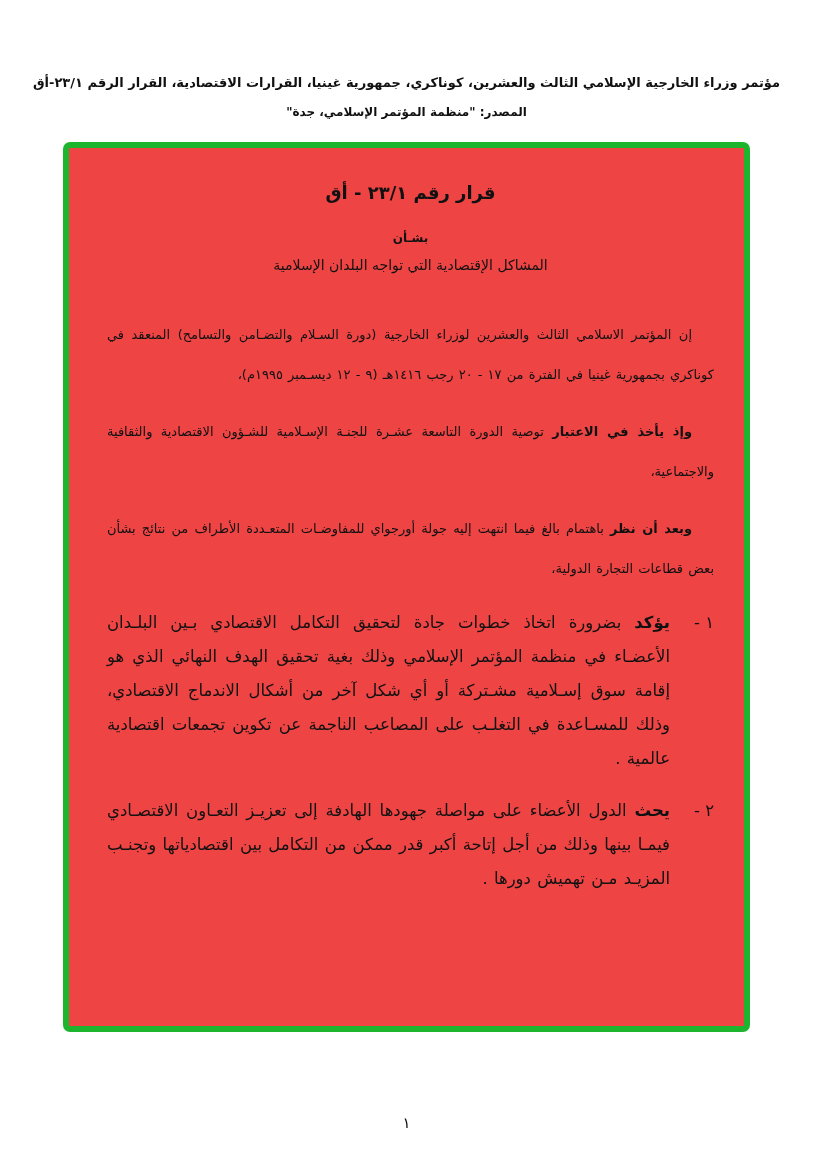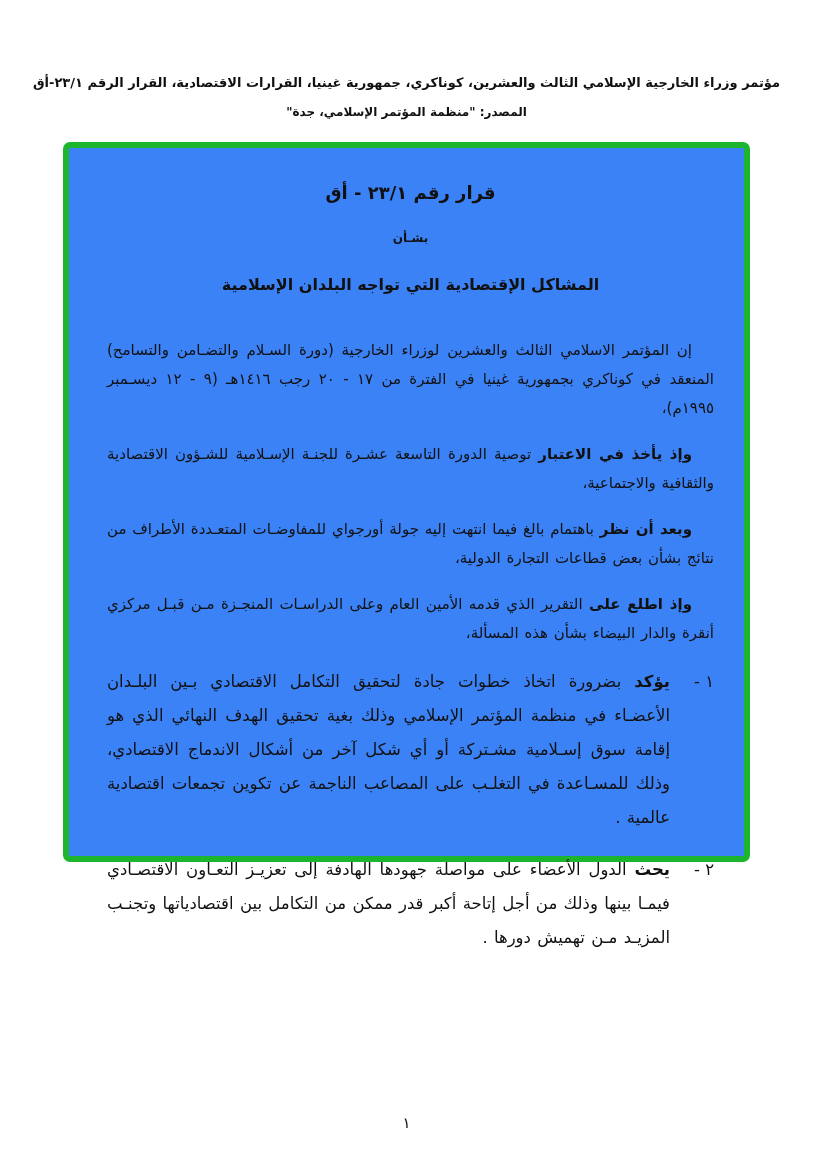--- a/index.html
+++ b/index.html
@@ -28,41 +28,41 @@
     font-size:12px;
     font-weight:bold;
     margin-top:12px;
     line-height:16px;
   }
 
   
   .doc-frame {
     position:absolute;
     left:63px; top:142px;
-    width:687px; height:720px;
+    width:687px; height:890px;
     border:6px solid #1db42e;
     border-radius:7px;
-    background:#3b82f6;
+    background:#ef4444;
   }
   .doc-content {
     direction:rtl;
     padding:28px 30px 0 38px;
   }
 
   
   .title-block { text-align:center; margin-top:6px; }
   .title-line1 { font-size:18px; font-weight:bold; }
   .title-line2 { font-size:12px; font-weight:bold; margin-top:28px; }
-  .title-line3 { font-size:16px; font-weight:bold; margin-top:30px; }
+  .title-line3 { font-size:14px; font-weight:normal; margin-top:12px; }
 
   
   .body-text { margin-top:42px; }
   .para {
-    font-size:15px;
-    line-height:29px;
+    font-size:13px;
+    line-height:40px;
     text-align:justify;
     text-indent:22px;
     margin-bottom:17px;
     word-spacing:1px;
   }
   .para .lead { font-weight:bold; }
 
   
   .item {
     display:flex;
@@ -119,23 +119,20 @@
 
 
       <p class="para">
         <span class="lead">وإذ يأخذ في الاعتبار</span><span> توصية الدورة التاسعة عشـرة  للجنـة الإسـلامية للشـؤون الاقتصادية والثقافية والاجتماعية،</span>
       </p>
 
       <p class="para">
         <span class="lead">وبعد أن نظر</span><span> باهتمام بالغ فيما انتهت إليه جولة أورجواي  للمفاوضـات المتعـددة الأطراف من نتائج بشأن بعض قطاعات التجارة الدولية،</span>
       </p>
 
-      <p class="para">
-        <span class="lead">وإذ اطلع على</span><span> التقرير الذي قدمه الأمين العام  وعلى الدراسـات المنجـزة مـن قبـل مركزي أنقرة والدار البيضاء بشأن هذه المسألة،</span>
-      </p>
 
       <div class="item">
         <span class="item-num">١ -</span>
         <p class="item-text">
           <span class="lead">يؤكد</span><span> بضرورة اتخاذ خطوات جادة لتحقيق التكامل الاقتصادي  بـين البلـدان الأعضـاء في منظمة المؤتمر الإسلامي وذلك بغية تحقيق الهدف النهائي الذي هو إقامة سوق إسـلامية مشـتركة أو أي شكل آخر من أشكال الاندماج الاقتصادي، وذلك للمسـاعدة في التغلـب على المصاعب الناجمة عن تكوين تجمعات اقتصادية عالمية .</span>
         </p>
       </div>
 
       <div class="item">
         <span class="item-num">٢ -</span>

